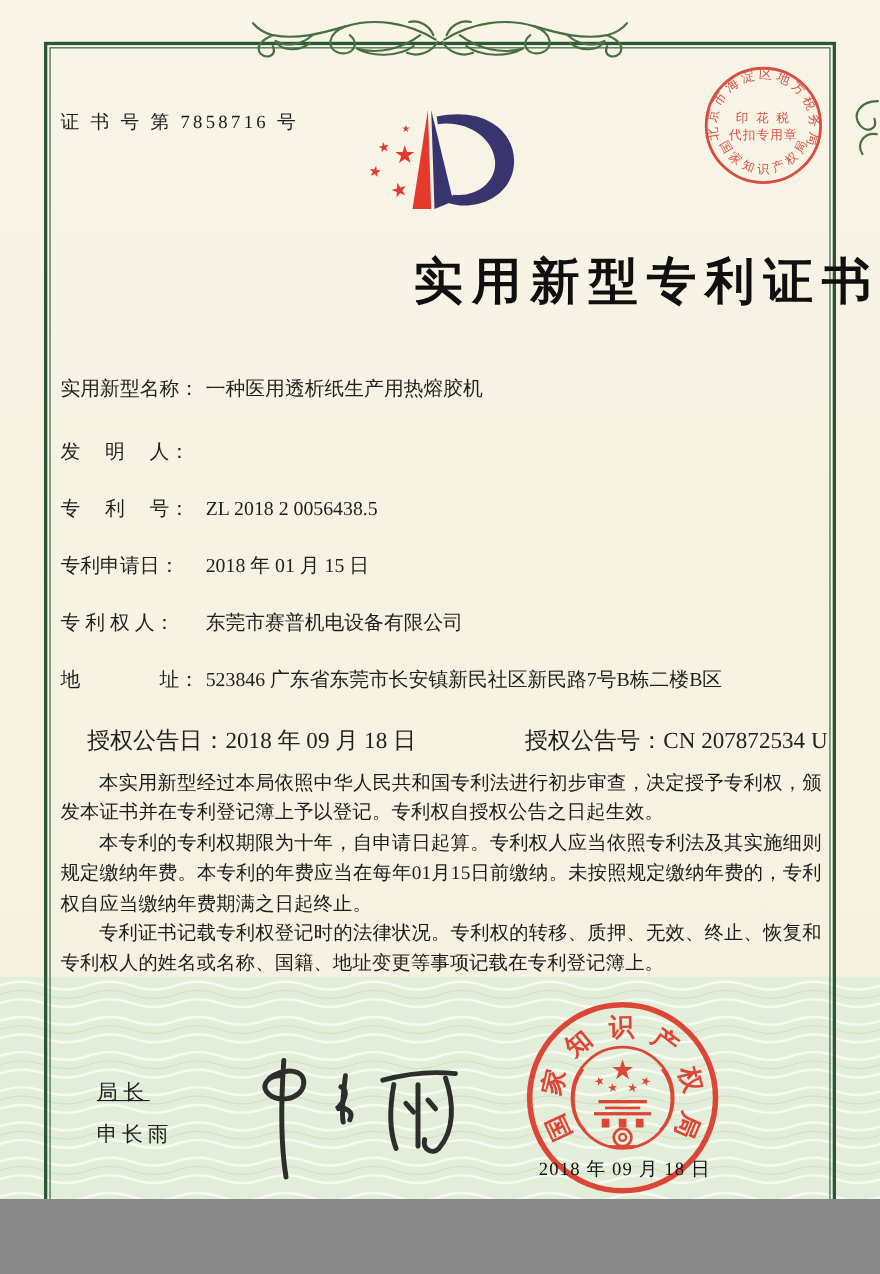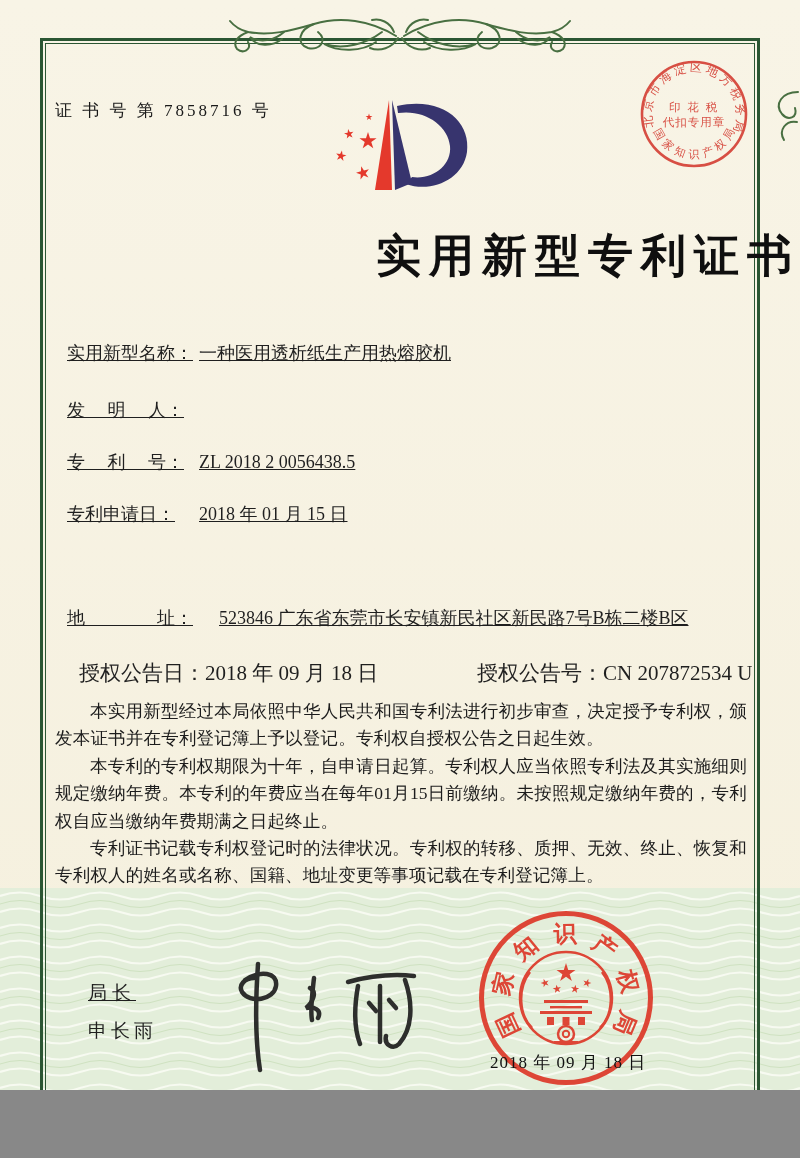--- a/index.html
+++ b/index.html
@@ -9,24 +9,24 @@
   .abs{position:absolute;}
   
   .band{left:0;top:888px;width:800px;height:270px;z-index:0;}
   
   .frame{left:40px;top:38px;width:714px;height:1096px;border:3px solid #2b5633;z-index:1;}
   .frame::after{content:"";position:absolute;inset:2px;border:1px solid #2b5633;}
   .cert-no{left:55px;top:99px;font-size:17px;letter-spacing:3px;color:#191919;z-index:3;}
   .logo{left:312px;top:94px;z-index:3;}
   .title{left:0;right:0;top:226px;text-align:right;font-size:45px;font-weight:700;
          letter-spacing:8px;color:#0f0f0f;z-index:3;}
-  .field{left:67px;width:695px;display:flex;font-size:18px;line-height:26px;z-index:3;text-decoration:underline;}
+  .field{left:55px;width:695px;display:flex;font-size:18px;line-height:26px;z-index:3;}
   .flabel{flex:0 0 132px;white-space:pre;}
   .fvalue{flex:1;}
-  .fvalue.addr{flex:0 0 478px;max-width:478px;margin-left:20px;}
+  .fvalue.addr{flex:0 0 478px;max-width:478px;}
   .grant{left:55px;top:659px;width:700px;display:flex;font-size:21px;z-index:3;margin-left:24px;}
   .grant .left{flex:0 0 398px;}
   .paras{left:55px;top:698px;width:692px;z-index:3;}
   .paras p{margin:0;text-indent:2em;font-size:17.5px;line-height:27.4px;
            text-align:justify;color:#1c1c1c;letter-spacing:.2px;}
   .issuer-title{left:88px;top:980px;font-size:19px;letter-spacing:5px;z-index:4;text-decoration:underline;}
   .issuer-name{left:88px;top:1018px;font-size:19px;letter-spacing:4px;z-index:4;}
   .signature{left:190px;top:948px;z-index:4;}
   .seal{left:474px;top:906px;z-index:4;opacity:.93;}
   .seal-date{left:478px;top:1051px;width:180px;text-align:center;font-size:17px;
@@ -148,20 +148,24 @@
     <span class="flabel">发　 明　 人：</span>
   </div>
   <div class="abs field" style="top:449px">
     <span class="flabel">专　 利　 号：</span>
     <span class="fvalue">ZL 2018 2 0056438.5</span>
   </div>
   <div class="abs field" style="top:501px">
     <span class="flabel">专利申请日：</span>
     <span class="fvalue">2018 年 01 月 15 日</span>
   </div>
+  <div class="abs field" style="top:553px">
+    <span class="flabel">专 利 权 人：</span>
+    <span class="fvalue">东莞市赛普机电设备有限公司</span>
+  </div>
   <div class="abs field" style="top:605px">
     <span class="flabel">地　　　　址：</span>
     <span class="fvalue addr">523846 广东省东莞市长安镇新民社区新民路7号B栋二楼B区</span>
   </div>
 
   <div class="abs grant">
     <span class="left"><span>授权公告日：</span><span>2018 年 09 月 18 日</span></span>
     <span><span>授权公告号：</span><span>CN 207872534 U</span></span>
   </div>
 

